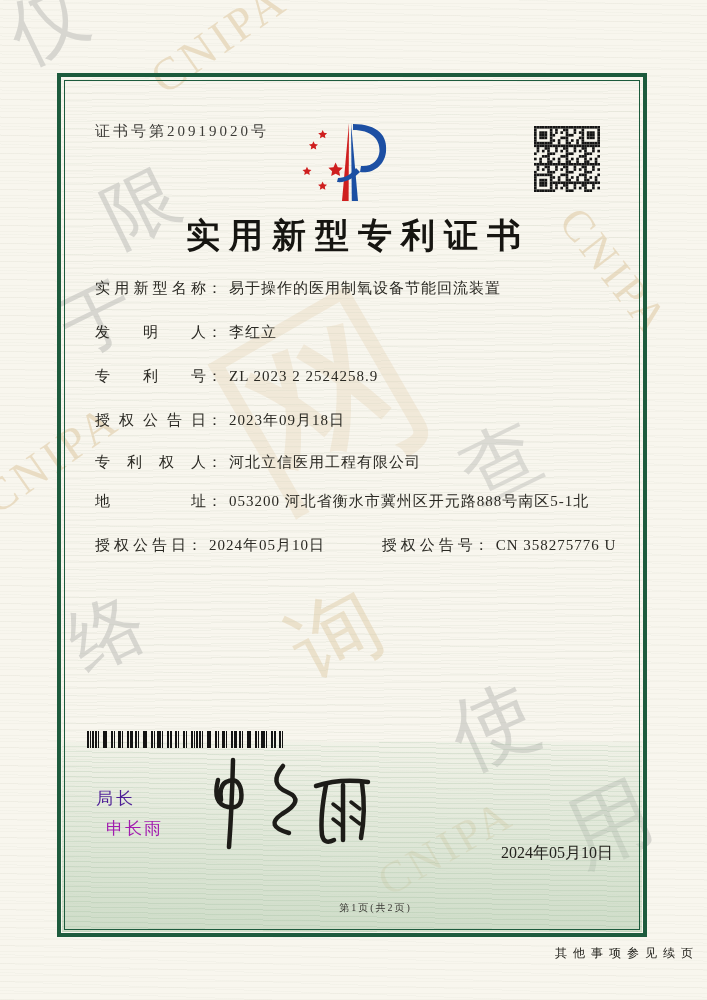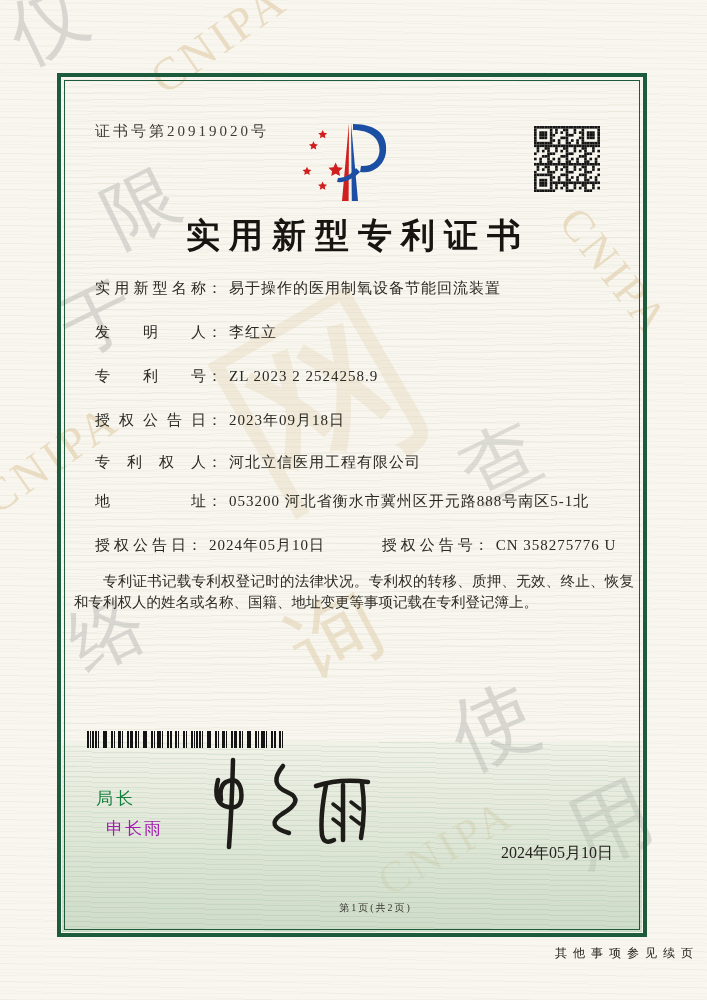--- a/index.html
+++ b/index.html
@@ -79,21 +79,21 @@
          color:#2d2c26;text-align:justify;}
   .paras p{margin:0 0 9px 0;text-indent:2em;}
 
   .barcode{
     position:absolute;left:87px;top:731px;width:196px;height:17px;
     background:
       repeating-linear-gradient(90deg,#141414 0 2px,transparent 2px 3px,#141414 3px 4px,transparent 4px 8px),
       repeating-linear-gradient(90deg,transparent 0 5px,#141414 5px 7px,transparent 7px 13px);
   }
 
-  .signer-title{position:absolute;left:96px;top:787px;font-size:17px;letter-spacing:3px;color:#15803d;}
+  .signer-title{position:absolute;left:96px;top:787px;font-size:17px;letter-spacing:3px;color:#4c1d95;}
   .signer-name{position:absolute;left:106px;top:817px;font-size:17px;letter-spacing:2px;color:#a21caf;}
   .signature{position:absolute;left:186px;top:756px;}
   .issue-date{position:absolute;left:452px;top:843px;width:210px;text-align:center;font-size:16px;color:#24231e;}
   .page-footer{position:absolute;left:0;right:0;top:901px;text-align:center;font-size:10px;
                letter-spacing:2px;color:#3a3934;padding-left:44px;}
   .continuation{position:absolute;left:0;right:8px;top:945px;text-align:right;font-size:12px;
                 letter-spacing:6px;color:#23221d;}
 </style>
 </head>
 <body>
@@ -508,21 +508,20 @@
 <div class="row r7">
   <span>
     <span class="lbl" style="width:92px">授权公告日</span><span>：</span><span class="val">2024年05月10日</span>
   </span>
   <span class="pair2">
     <span class="lbl">授权公告号</span><span>：</span><span class="val">CN 358275776 U</span>
   </span>
 </div>
 
 <div class="paras">
-  <p>专利证书记载专利权登记时的法律状况。专利权的转移、质押、无效、终止、恢复和专利权人的姓名或名称、国籍、地址变更等事项记载在专利登记簿上。</p>
 </div>
 
 <div class="barcode"></div>
 
 <div class="signer-title">局长</div>
 <div class="signer-name">申长雨</div>
 <svg class="signature" width="210" height="95" viewBox="0 0 210 95" aria-hidden="true">
   <g fill="none" stroke="#1d1c18" stroke-width="4.5" stroke-linecap="round" stroke-linejoin="round">
     <path d="M32 24 Q26 48 42 51 Q58 54 55 34 Q52 20 40 26 Q33 30 35 44"></path>
     <path d="M47 4 Q46 50 43 91"></path>

